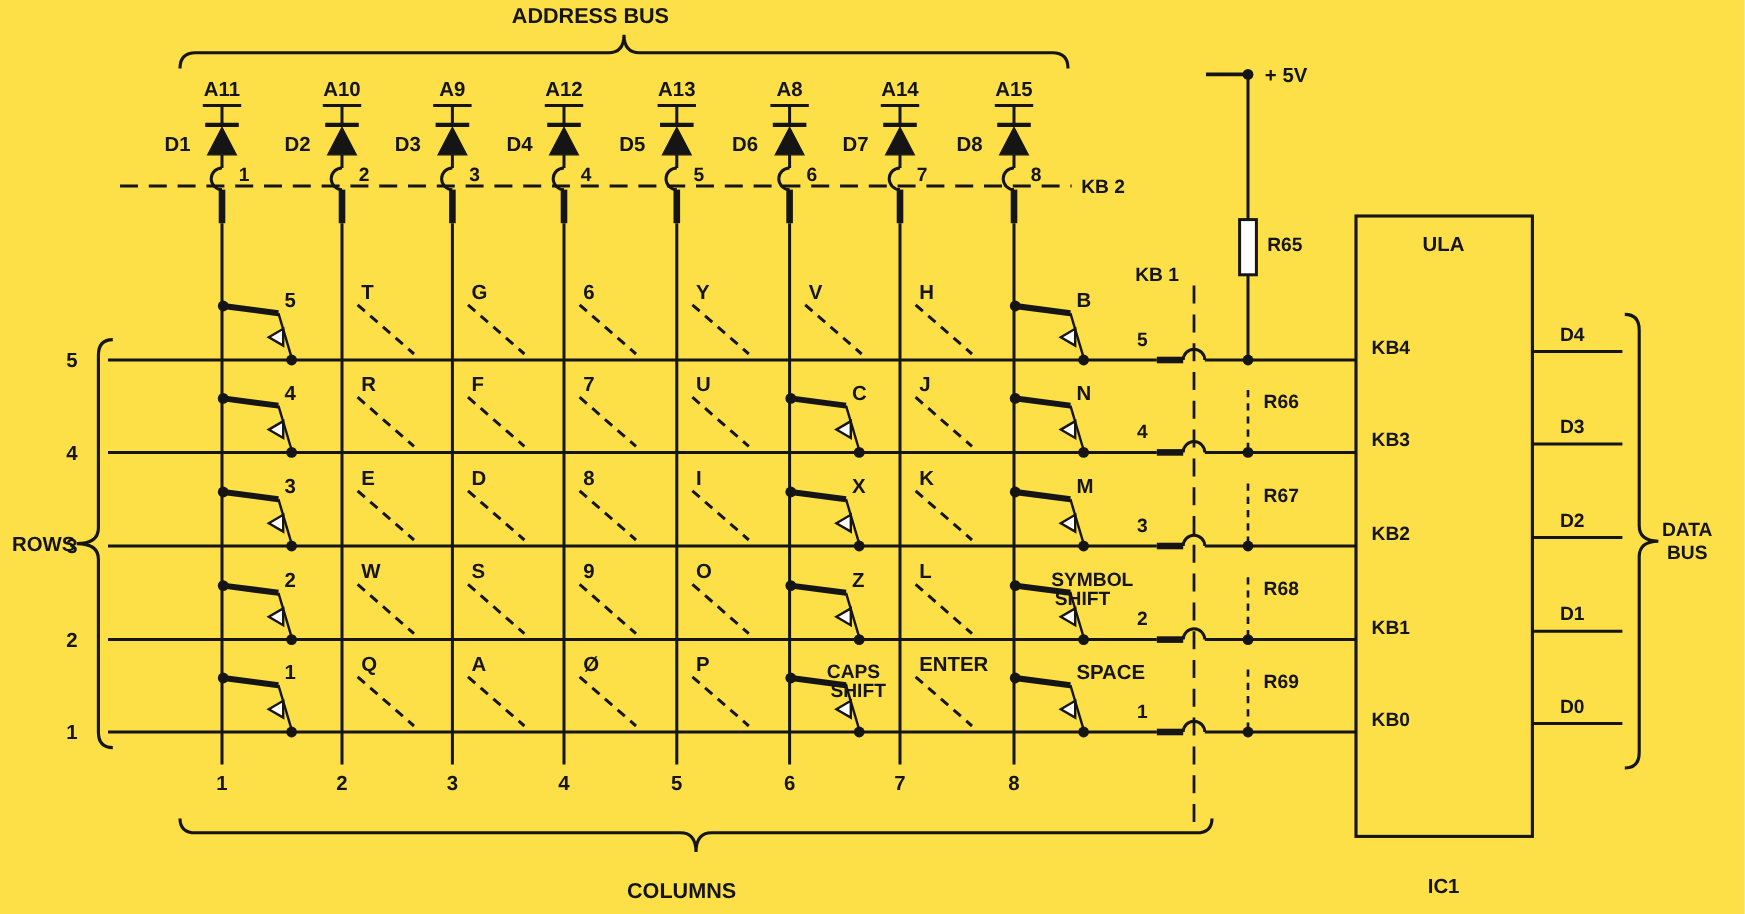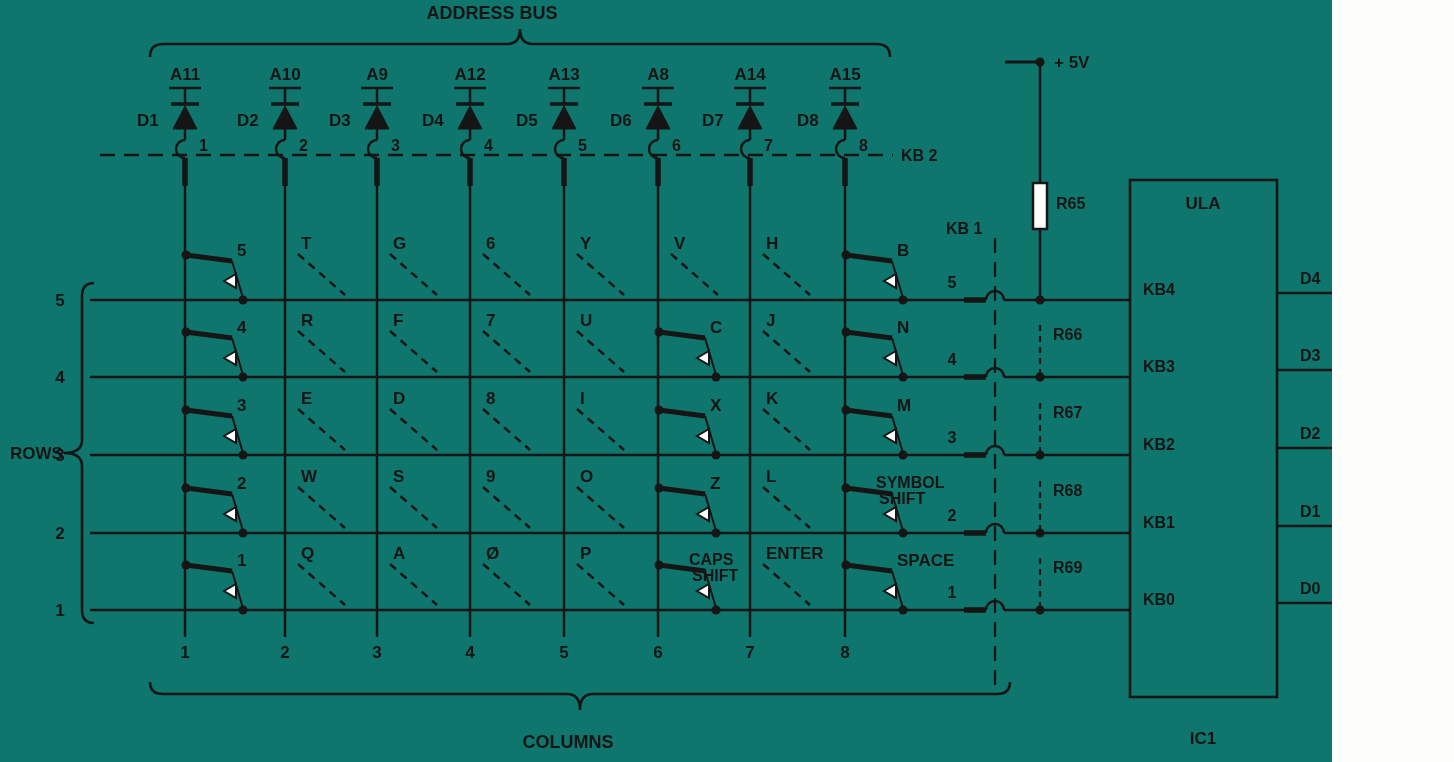--- a/index.html
+++ b/index.html
@@ -1,16 +1,16 @@
 <!DOCTYPE html>
 <html><head>
 <meta charset="utf-8">
 <style>
   html,body{margin:0;padding:0;background:#fdfdfc;}
-  .stage{width:1332px;height:762px;background:#0f766e;overflow:hidden;}
+  .stage{width:1454px;height:762px;background:#fde047;overflow:hidden;}
   svg{display:block;}
   svg line, svg path, svg rect, svg polygon{stroke:#151515;}
   svg path.brace{fill:none;stroke-width:2.6;}
   svg text{fill:#151515;font-family:"Liberation Sans",sans-serif;font-weight:700;}
 </style>
 </head>
 <body>
 
 <div class="stage">
   <svg id="circuit" width="1454" height="762" viewBox="0 0 1454 762">

